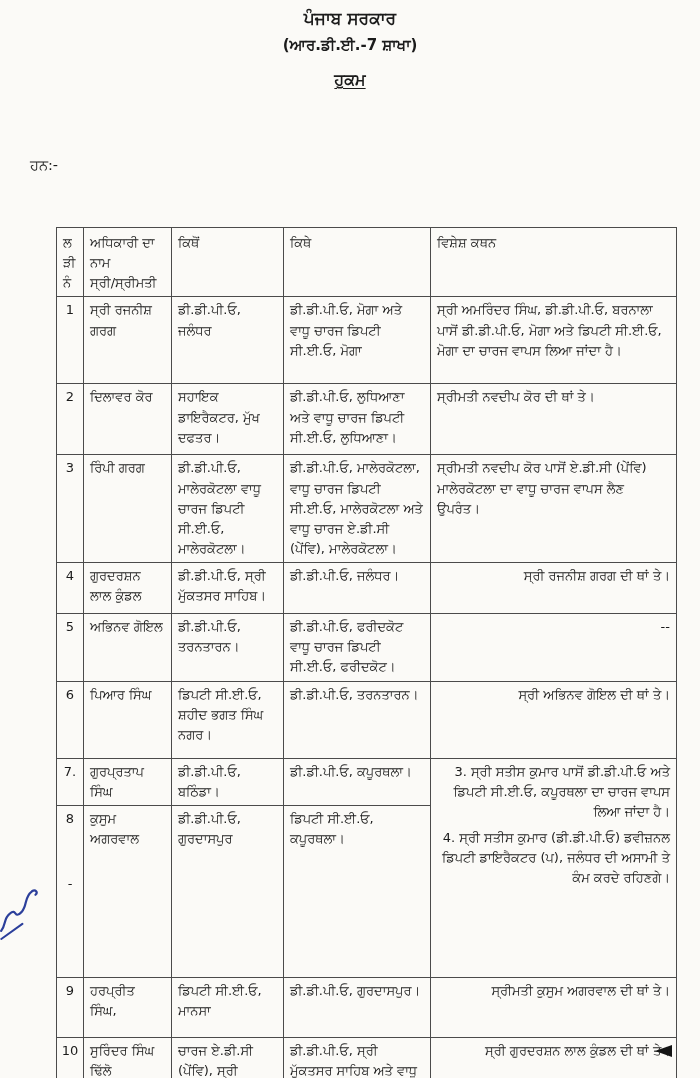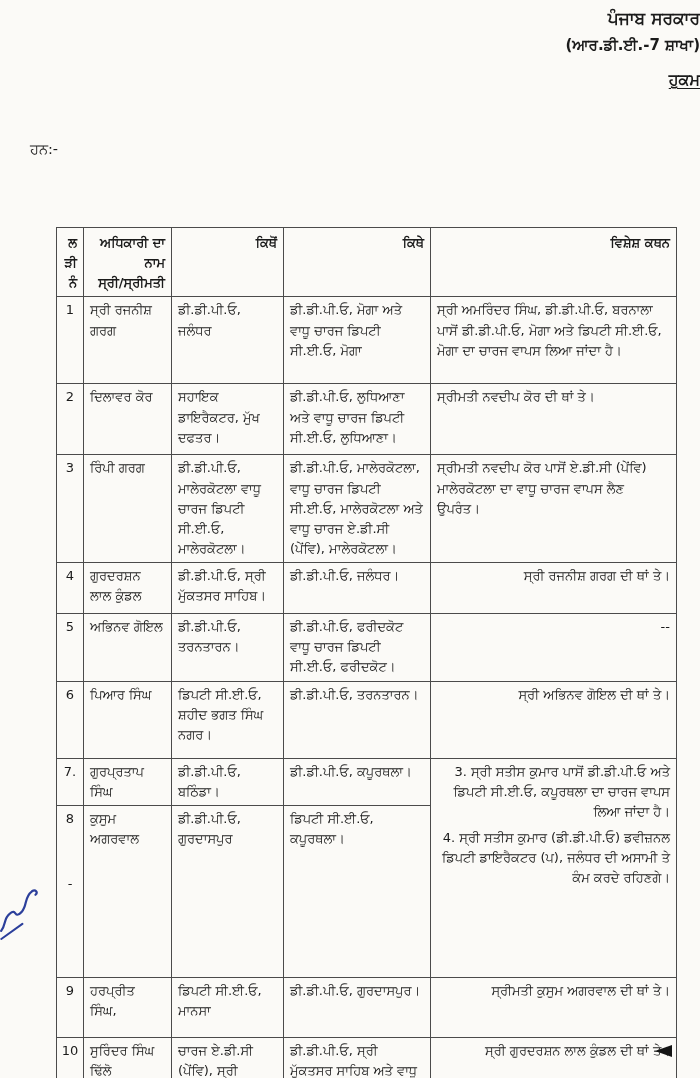--- a/index.html
+++ b/index.html
@@ -2,43 +2,43 @@
 <html><head>
 <meta charset="utf-8">
 <style>
   html,body { margin:0; padding:0; }
   body {
     width:700px; height:1078px; position:relative;
     background:#fbfaf7; color:#1b1b1b;
     font-family:"DejaVu Sans", sans-serif;
     overflow:hidden;
   }
-  .doc-head { position:absolute; top:8px; left:0; width:700px; text-align:right; }
+  .doc-head { position:absolute; top:8px; left:0; width:700px; text-align:center; }
   .title-1 { font-size:17px; font-weight:bold; margin-bottom:8px; }
   .title-2 { font-size:17px; font-weight:bold; margin-bottom:7px; }
   .title-3 { font-size:15px; font-weight:bold; margin-bottom:16px; }
   .order-heading { font-size:16px; font-weight:bold; text-decoration:underline; text-underline-offset:3px; }
 
   .intro-wrap { position:absolute; top:131px; left:30px; width:648px; }
   .intro {
     margin:0; font-size:14.5px; line-height:28px;
     text-align:justify; text-indent:64px;
   }
-  .intro-tail { font-size:14.5px; line-height:28px; margin-top:4px; }
+  .intro-tail { font-size:14.5px; line-height:28px; margin-top:20px; }
 
   table.transfer {
     position:absolute; top:227px; left:56px;
     border-collapse:collapse; table-layout:fixed; width:620px;
     font-size:13px;
   }
   .transfer th, .transfer td {
     border:1px solid #4b4b4b; vertical-align:top;
     padding:3px 6px; line-height:1.55; word-wrap:break-word;
   }
-  .transfer th { font-weight:bold; text-align:right; vertical-align:top; padding-top:5px; }
+  .transfer th { font-weight:normal; text-align:left; vertical-align:top; padding-top:5px; }
   td.sr { text-align:center; padding-left:1px; padding-right:1px; }
   td.c  { text-align:right; }
   .hdr   { height:58px; }
   .r0 { height:87px; } .r1 { height:71px; } .r2 { height:94px; }
   .r3 { height:51px; } .r4 { height:63px; } .r5 { height:77px; }
   .r6 { height:30px; } .r7 { height:172px; } .r8 { height:60px; }
   .r9 { height:85px; }
   .remark-item { margin:0 0 6px 4px;text-align:right; }
   .sr-mark-8  { margin-top:45px; }
 

